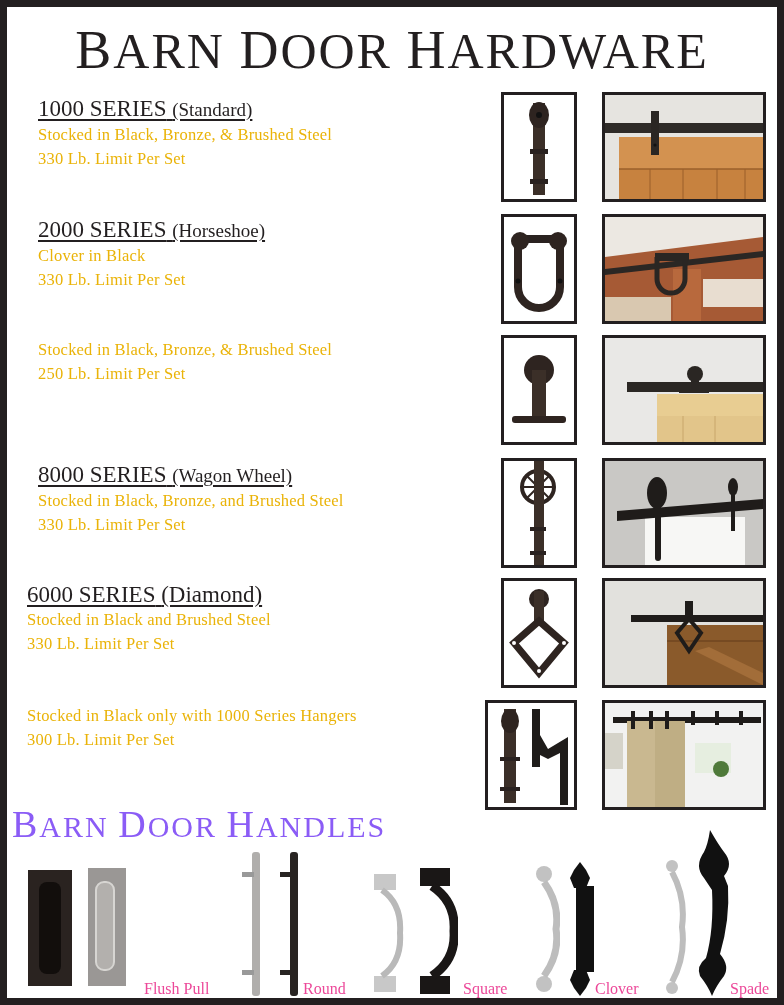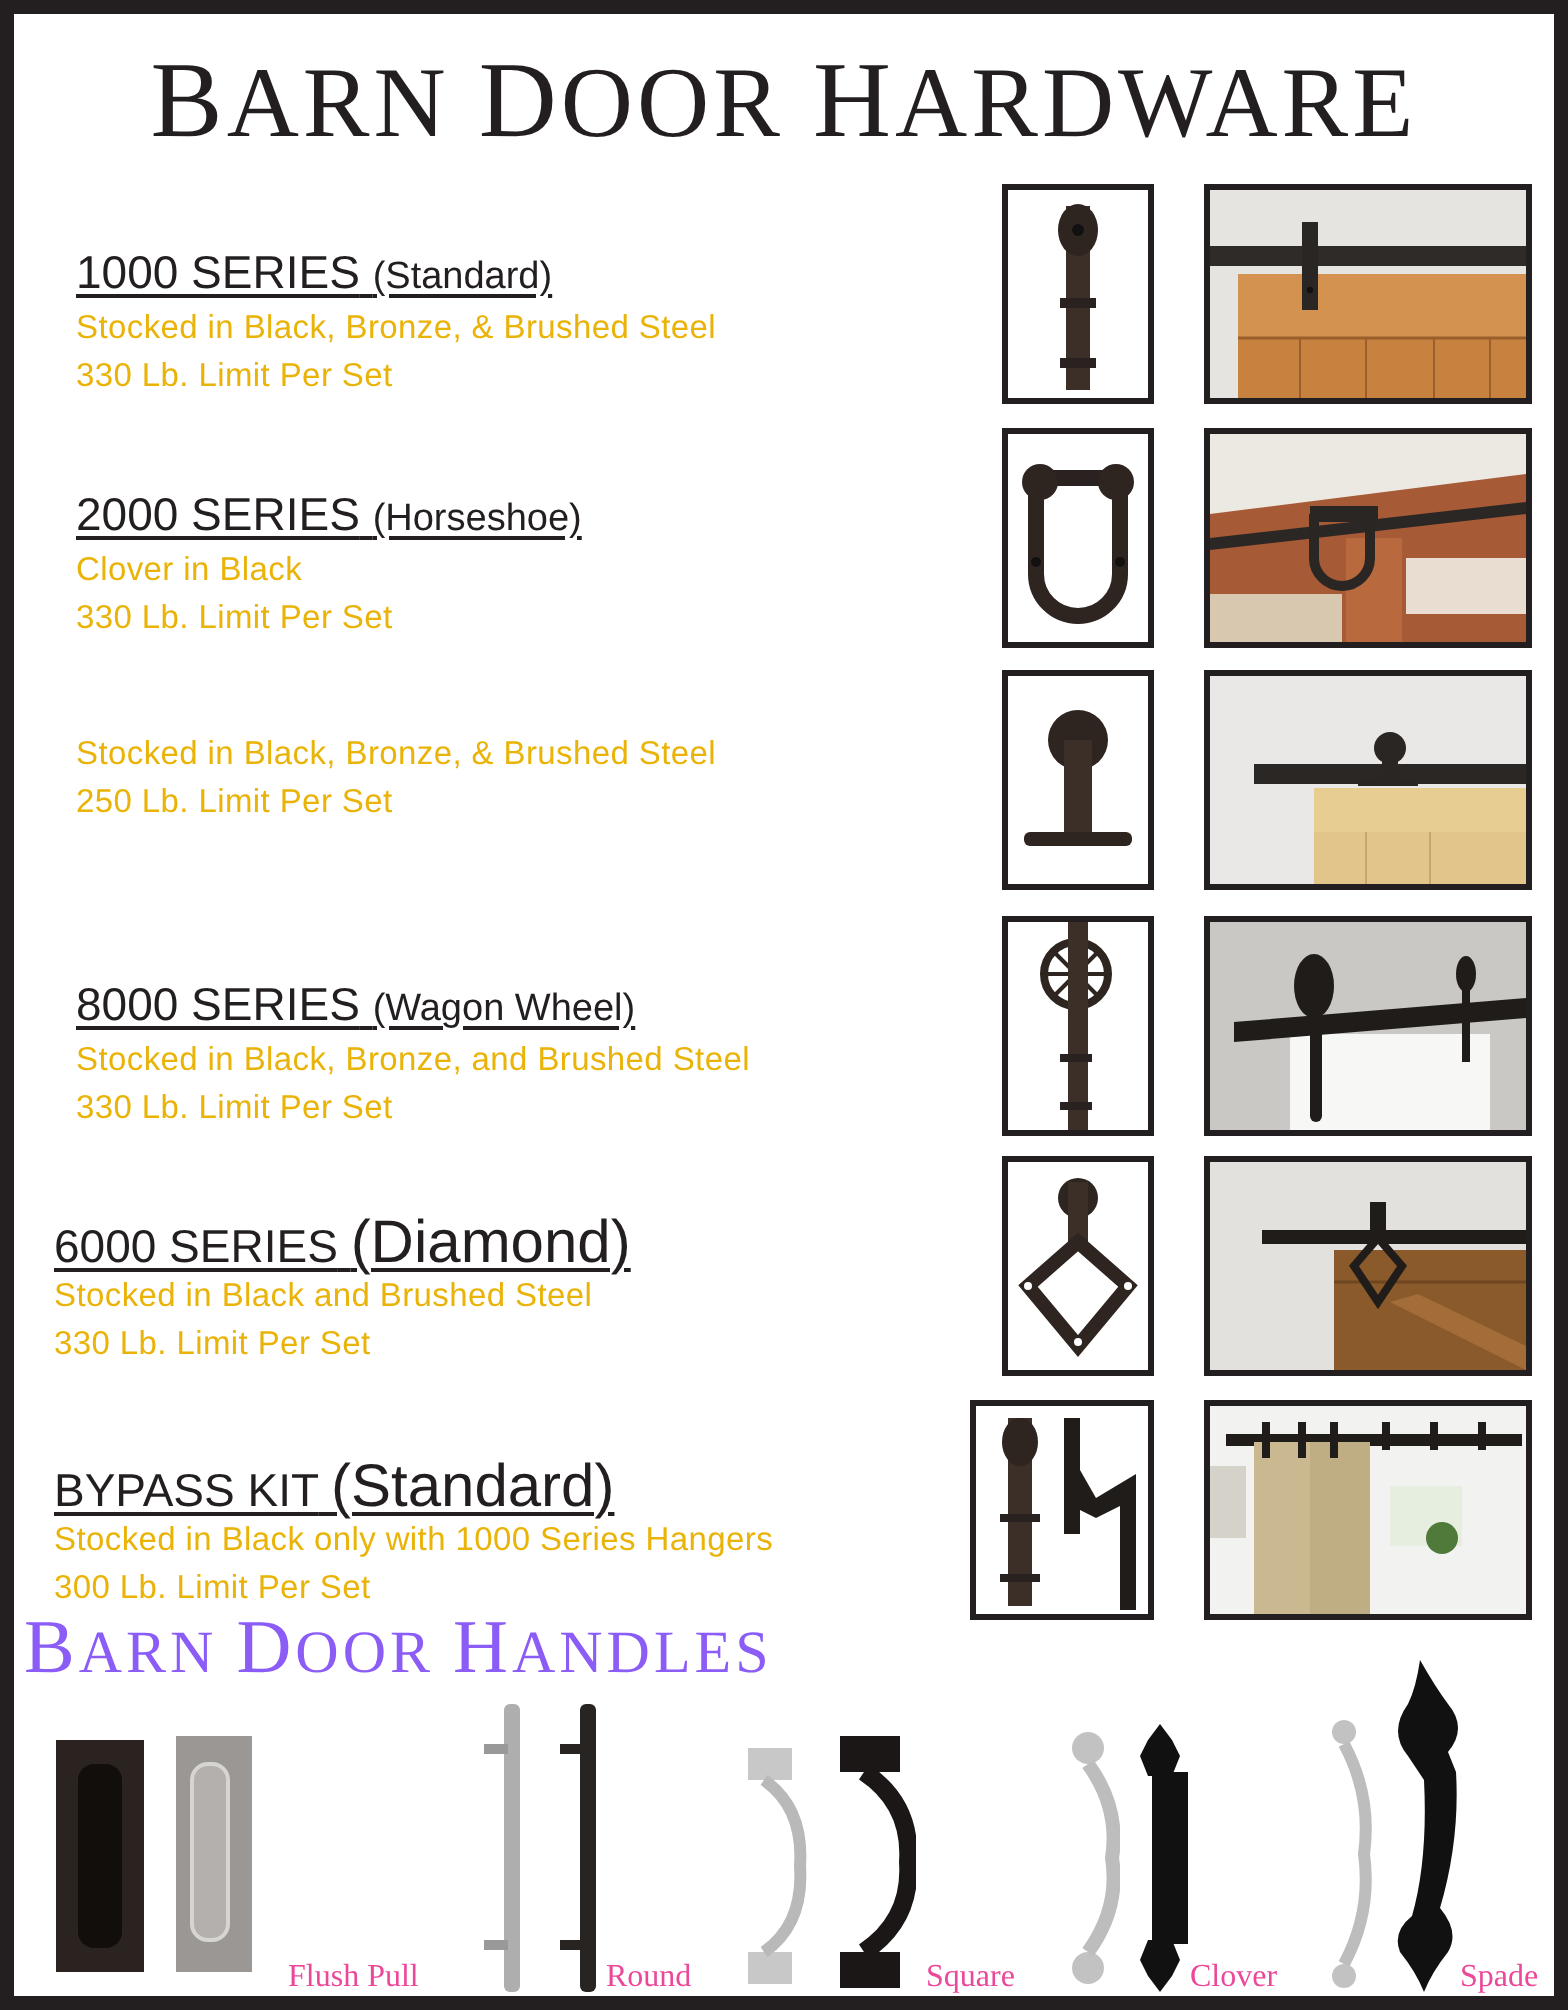--- a/index.html
+++ b/index.html
@@ -16,29 +16,28 @@
   .title {
     position: absolute; left: 0; top: 22px; width: 784px; text-align: center;
     font-family: "Liberation Serif", serif;
     font-size: 50px; letter-spacing: 2px; color: #231f20;
     line-height: 56px;
   }
   .title .big { font-size: 54px; }
 
   .series {
     position: absolute; left: 38px;
-    font-family: Liberation Sans, sans-serif;
-    margin-top: 27px;
+    font-family: Liberation Serif, serif;
   }
   .series .head {
     font-size: 23px; line-height: 26px; text-decoration: underline;
     text-decoration-thickness: 1.5px; text-underline-offset: 3px; color: #231f20;
   }
   .series .head .sub { font-size: 19px; }
-  .series .head.big .sub { font-size: 30px; }
+  .series .head.big .sub { font-size: 23px; }
   .series .line {
     font-size: 16.5px; line-height: 24px; color: #eab308; letter-spacing: 0.2px;
   }
 
   .thumb {
     position: absolute; background: #fff; border: 3px solid #231f20;
     box-sizing: border-box; overflow: hidden;
   }
   .photo {
     position: absolute; border: 3px solid #231f20; box-sizing: border-box; overflow: hidden;
@@ -93,21 +92,20 @@
   <div class="line">330 Lb. Limit Per Set</div>
 </div>
 
 <div class="series" style="top:582px; left:27px;">
   <div class="head big"><span>6000 SERIES</span> <span class="sub">(Diamond)</span></div>
   <div class="line">Stocked in Black and Brushed Steel</div>
   <div class="line">330 Lb. Limit Per Set</div>
 </div>
 
 <div class="series" style="top:704px; left:27px;">
-  <div class="head big"><span>BYPASS KIT</span> <span class="sub">(Standard)</span></div>
   <div class="line">Stocked in Black only with 1000 Series Hangers</div>
   <div class="line">300 Lb. Limit Per Set</div>
 </div>
 
 <div class="thumb" style="left:501px; top:92px; width:76px; height:110px;">
   <svg viewBox="0 0 70 104">
     <rect x="29" y="8" width="12" height="92" fill="#3b2f28"></rect>
     <ellipse cx="35" cy="20" rx="10" ry="13" fill="#2e2420"></ellipse>
     <circle cx="35" cy="20" r="3" fill="#111"></circle>
     <rect x="26" y="54" width="18" height="5" fill="#2a2220"></rect>

